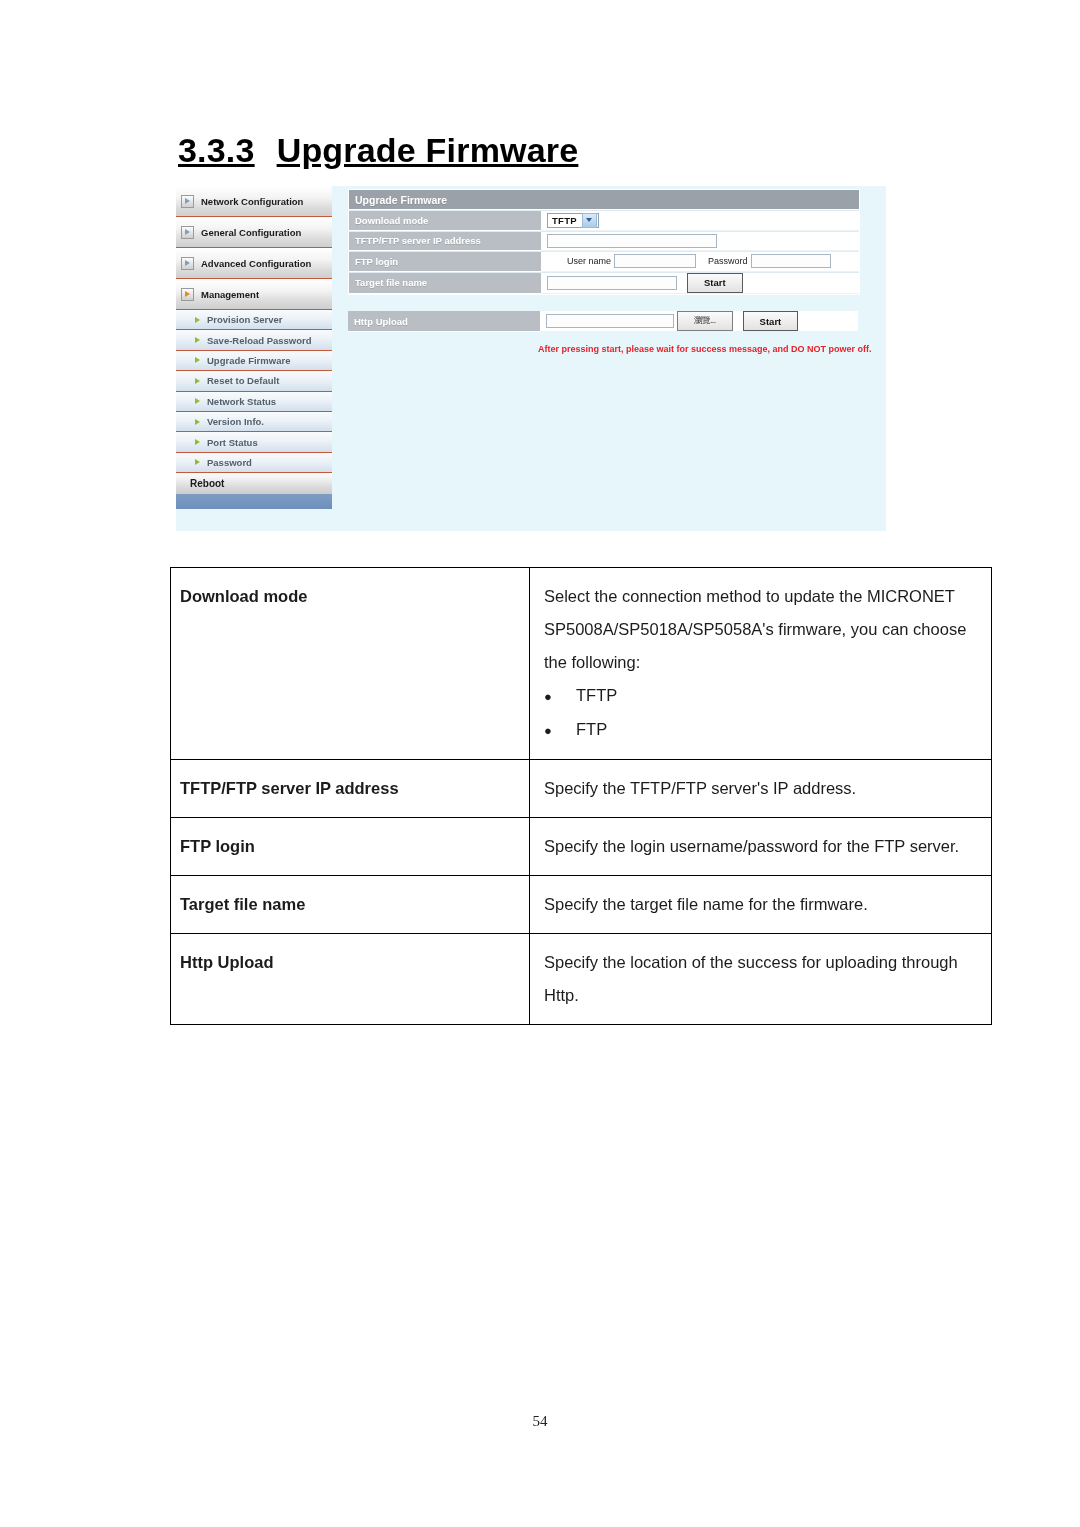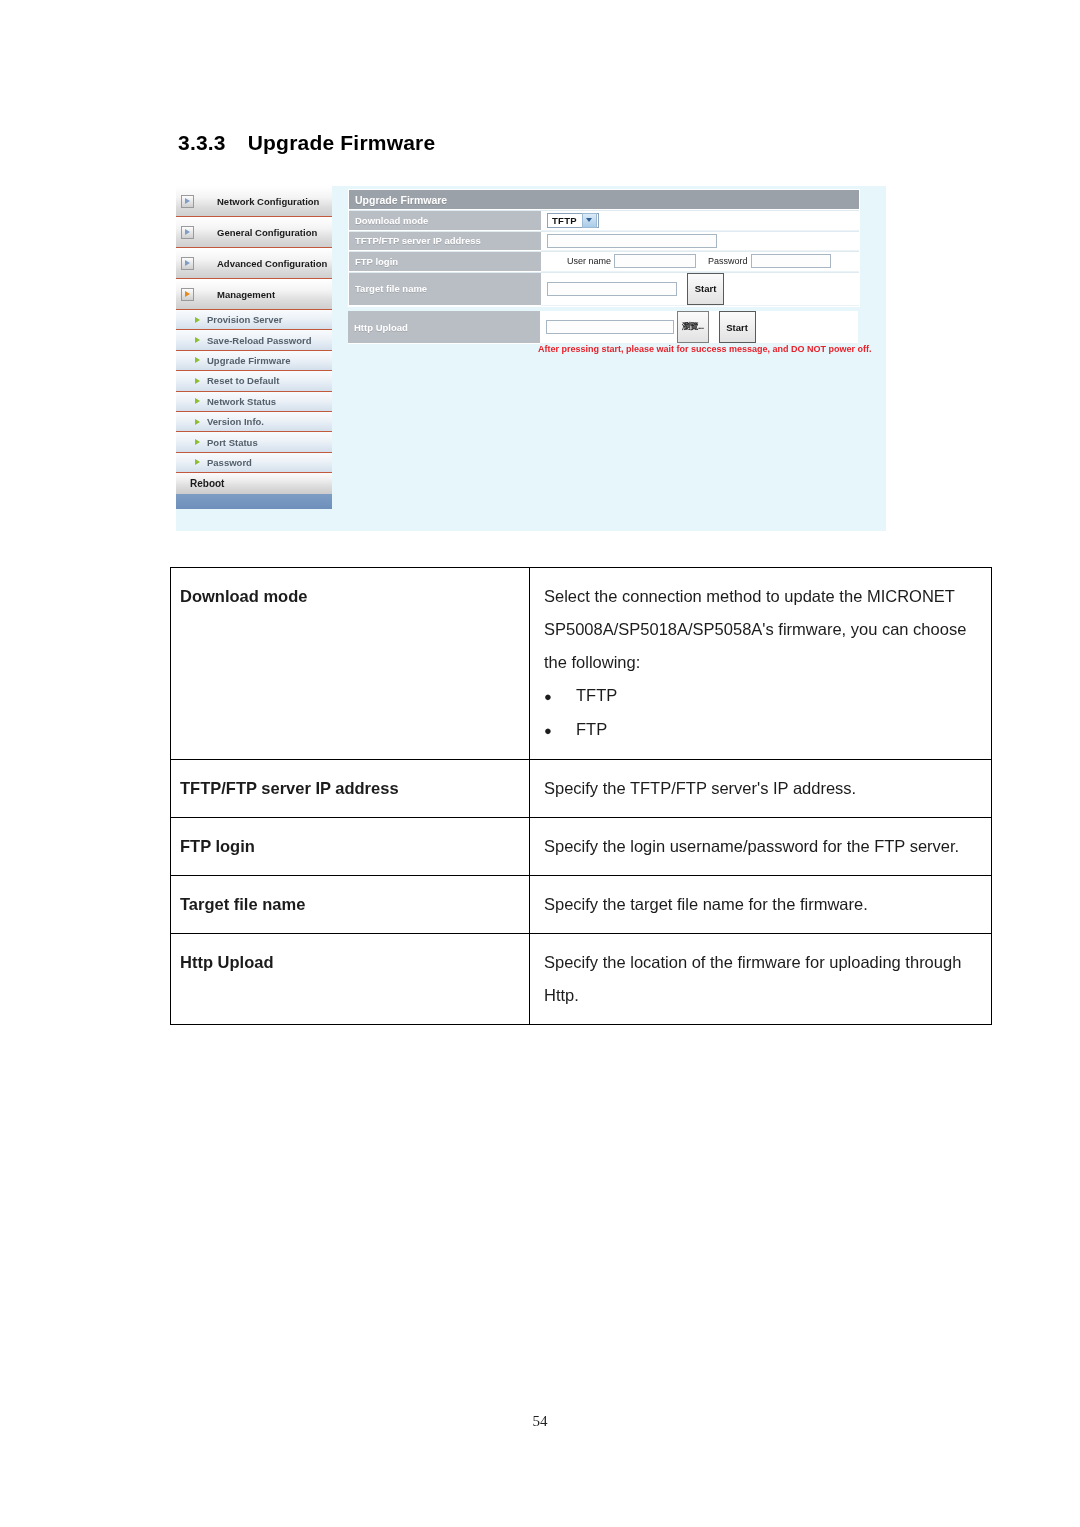--- a/index.html
+++ b/index.html
@@ -14,24 +14,25 @@
     font-family: "Liberation Sans", sans-serif;
     color: #000;
     overflow: hidden;
   }
 
   
   .section-heading {
     position: absolute;
     left: 178px;
     top: 131px;
-    font-size: 21px;
+    font-size: 34px;
     font-weight: bold;
     letter-spacing: 0.2px;
     white-space: nowrap;
+    text-decoration: underline;
   }
   .section-heading .num { margin-right: 22px; }
 
   
   .shot {
     position: absolute;
     left: 176px;
     top: 186px;
     width: 710px;
     height: 345px;
@@ -99,21 +100,20 @@
   }
   .nav-top {
     position: relative;
     height: 31px;
     background: linear-gradient(180deg, #ffffff 0%, #f4f4f4 38%, #dcdcdc 72%, #cfcfcf 100%);
     border-bottom: 1px solid #c2583c;
     display: flex;
     align-items: center;
     padding-left: 5px;
     box-sizing: border-box;
-    gap: 16px;
   }
   .nav-top .arrow-box {
     width: 11px; height: 11px;
     background: linear-gradient(180deg,#fdfdfd,#cfcfcf);
     border: 1px solid #9a9a9a;
     display: inline-flex;
     align-items: center;
     justify-content: center;
     margin-right: 7px;
     flex: none;
@@ -278,36 +278,36 @@
     color: #222;
     margin-left: 20px;
     white-space: nowrap;
   }
   .inline-lbl.sp { margin-left: 12px; }
 
   .btn {
     display: inline-flex;
     align-items: center;
     justify-content: center;
-    height: 32px;
+    height: 20px;
     min-width: 37px;
-    padding: 0 4px;
+    padding: 0 16px;
     border: 1px solid #5a5a5a;
     background: linear-gradient(180deg,#fbfbfb,#e2e2e2);
     font-size: 9.5px;
     font-weight: bold;
     color: #111;
     box-sizing: border-box;
     margin-left: 10px;
   }
   .btn.browse {
     min-width: 31px;
     margin-left: 3px;
     font-size: 8.5px;
-    font-weight: bold;
+    font-weight: normal;
     letter-spacing: -0.5px;
     border-color: #7e7e7e;
     color: #2a2a2a;
   }
 
   
   .http-table {
     position: absolute;
     left: 8px;
     top: 125px;
@@ -544,20 +544,20 @@
     </tr>
     <tr>
       <td class="k">Target file name</td>
       <td class="v">
         <div>Specify the target file name for the firmware.</div>
       </td>
     </tr>
     <tr>
       <td class="k">Http Upload</td>
       <td class="v">
-        <div>Specify the location of the firmware for uploading through</div>
+        <div>Specify the location of the success for uploading through</div>
         <div>Http.</div>
       </td>
     </tr>
   </tbody>
 </table>
 
 <div class="page-num">54</div>
 
 </body></html>

